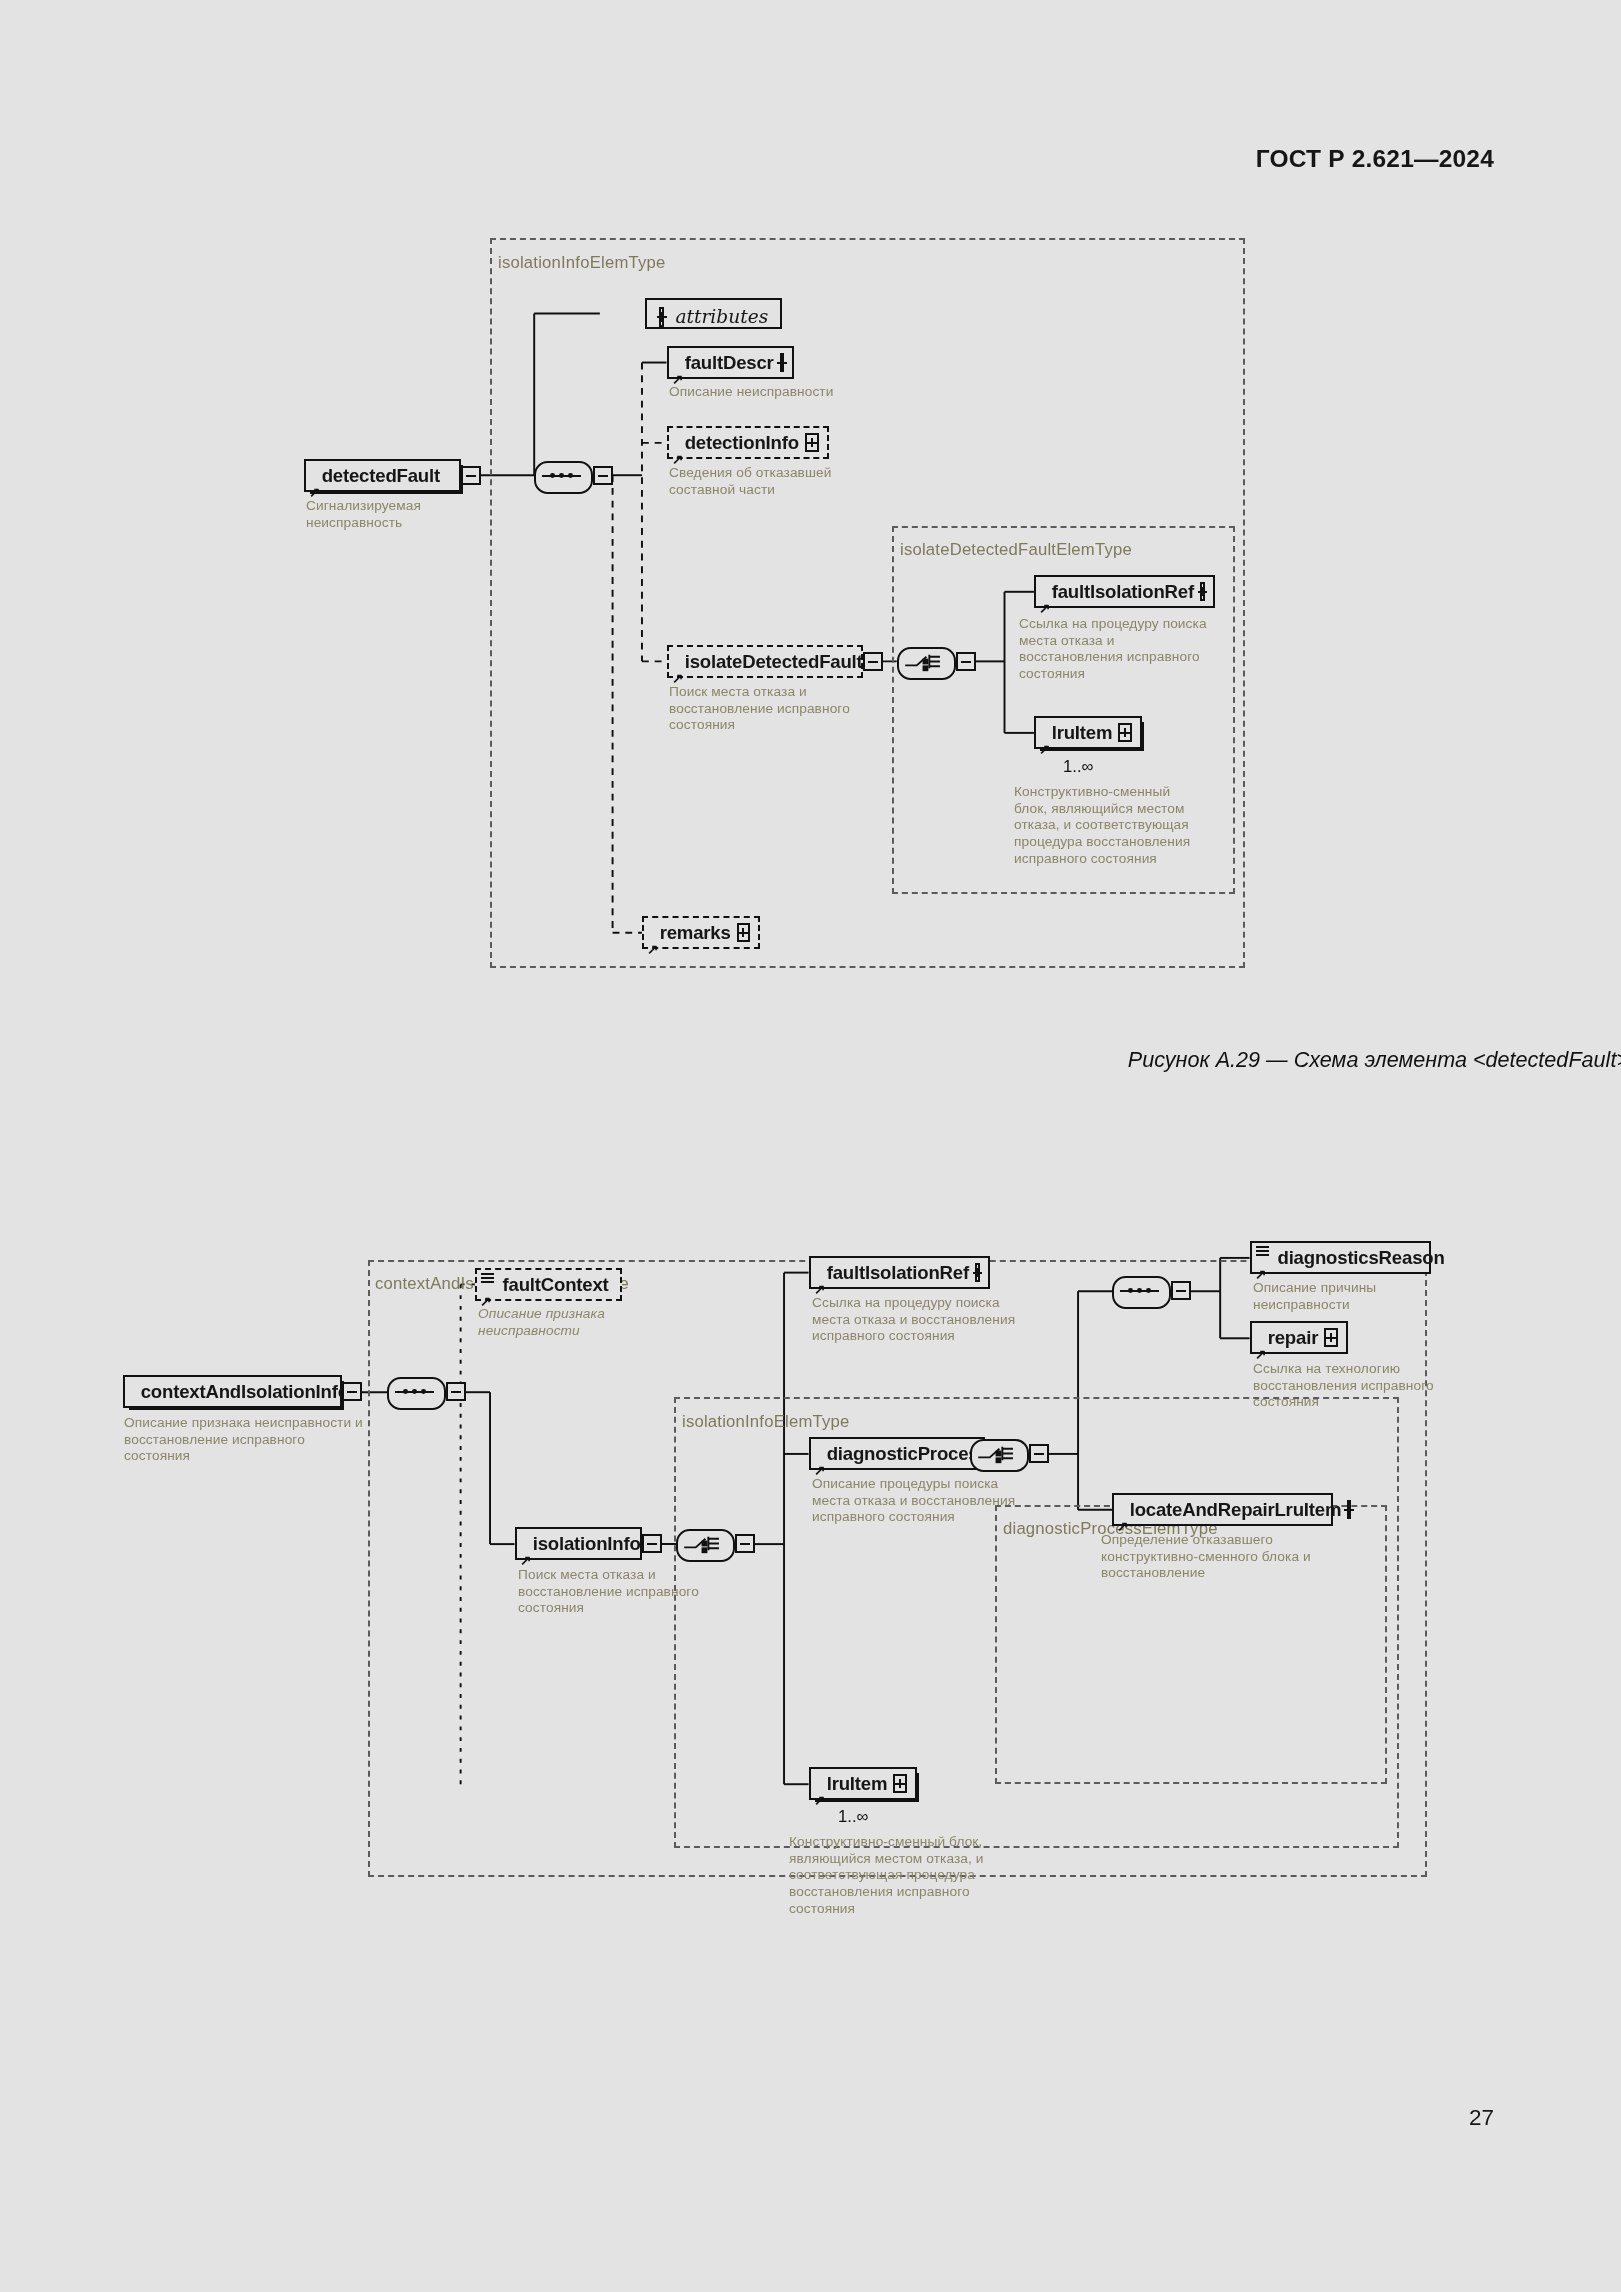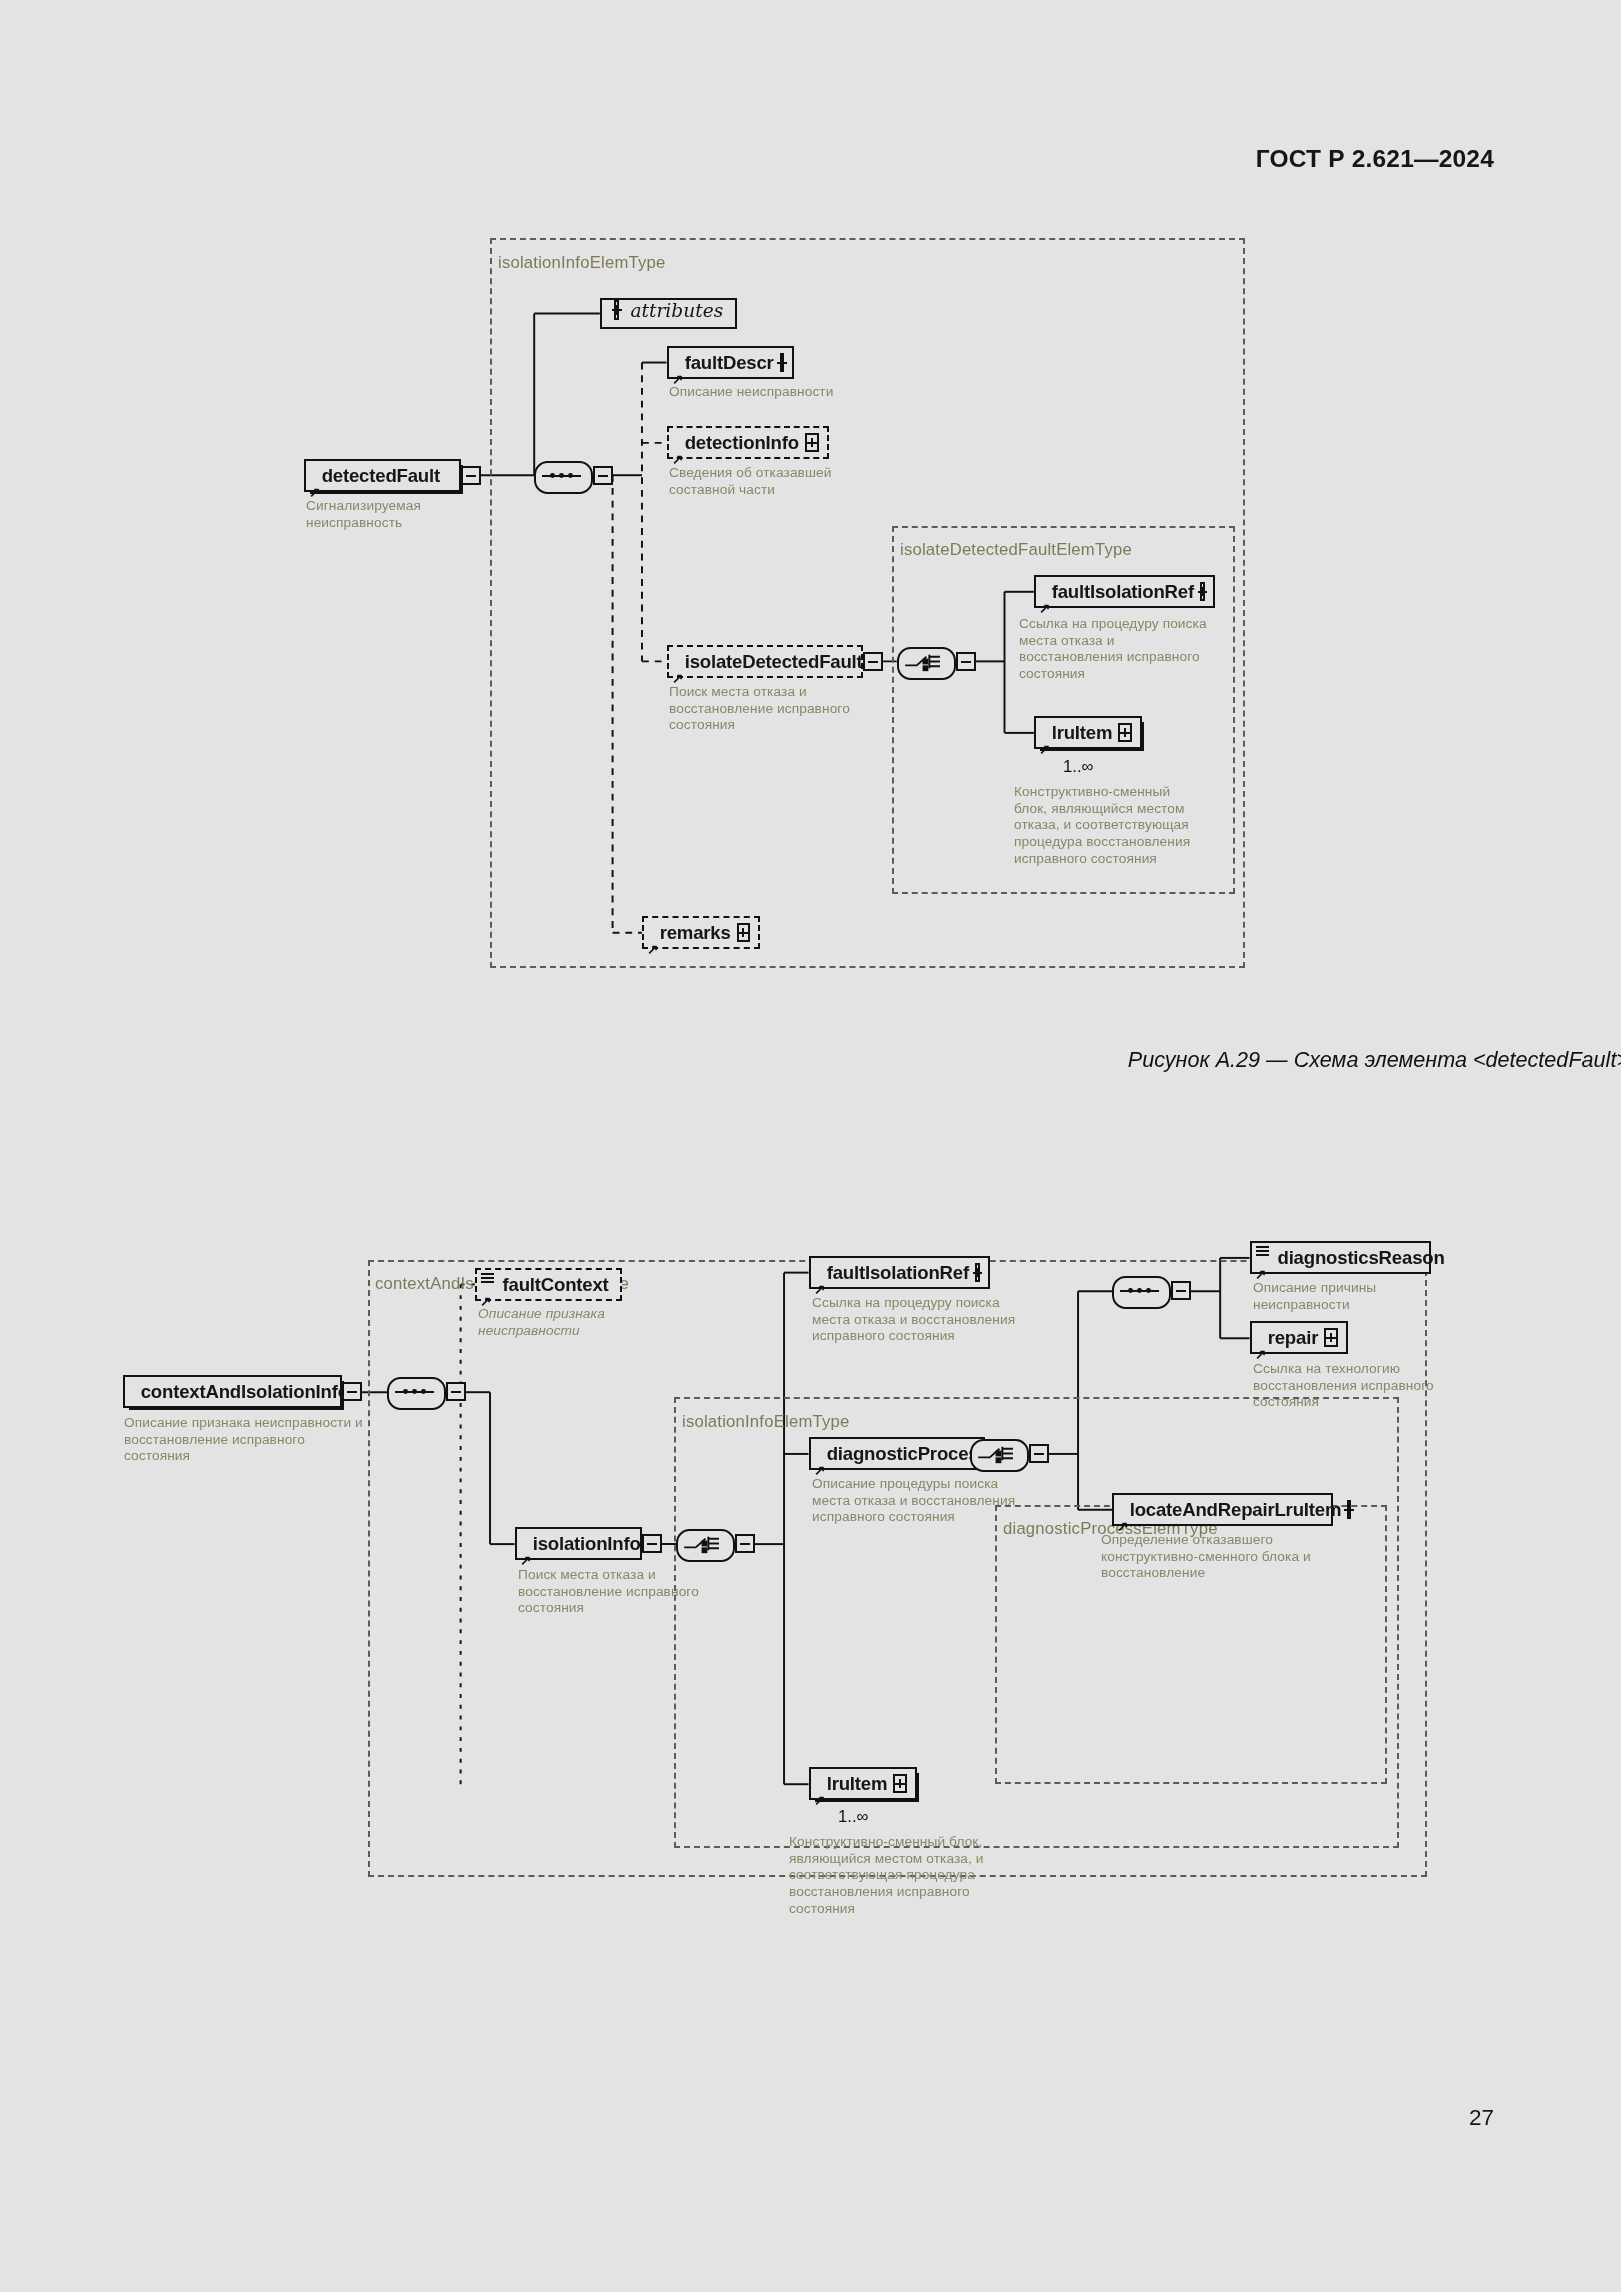--- a/index.html
+++ b/index.html
@@ -98,23 +98,23 @@
     position:absolute;left:3.9px;top:2.9px;width:12.7px;height:9.8px;
   }
   .leaflines i{display:block;height:2px;background:#111;margin-bottom:2px;}
   .leaflines i:nth-child(1){width:12.7px;}
   .leaflines i:nth-child(2){width:12.7px;}
   .leaflines i:nth-child(3){width:12.7px;}
 
   
   .attr-node{
     position:absolute;border:2px solid #111;background:#e3e3e3;
-    height:31px;display:flex;align-items:flex-start;gap:11px;
+    height:31px;display:flex;align-items:flex-end;gap:11px;
     padding:0 11.8px;box-sizing:border-box;
-    font-size:18.6px;font-style:italic;font-family:"DejaVu Serif",serif;
+    font-size:18.6px;font-style:italic;font-family:"DejaVu Serif",serif;margin-left:45px;
   }
 
   
   .annot{
     position:absolute;
     font-size:13.7px;line-height:16.7px;
     color:#8a8668;
     white-space:pre-line;
     letter-spacing:0.1px;
   }

